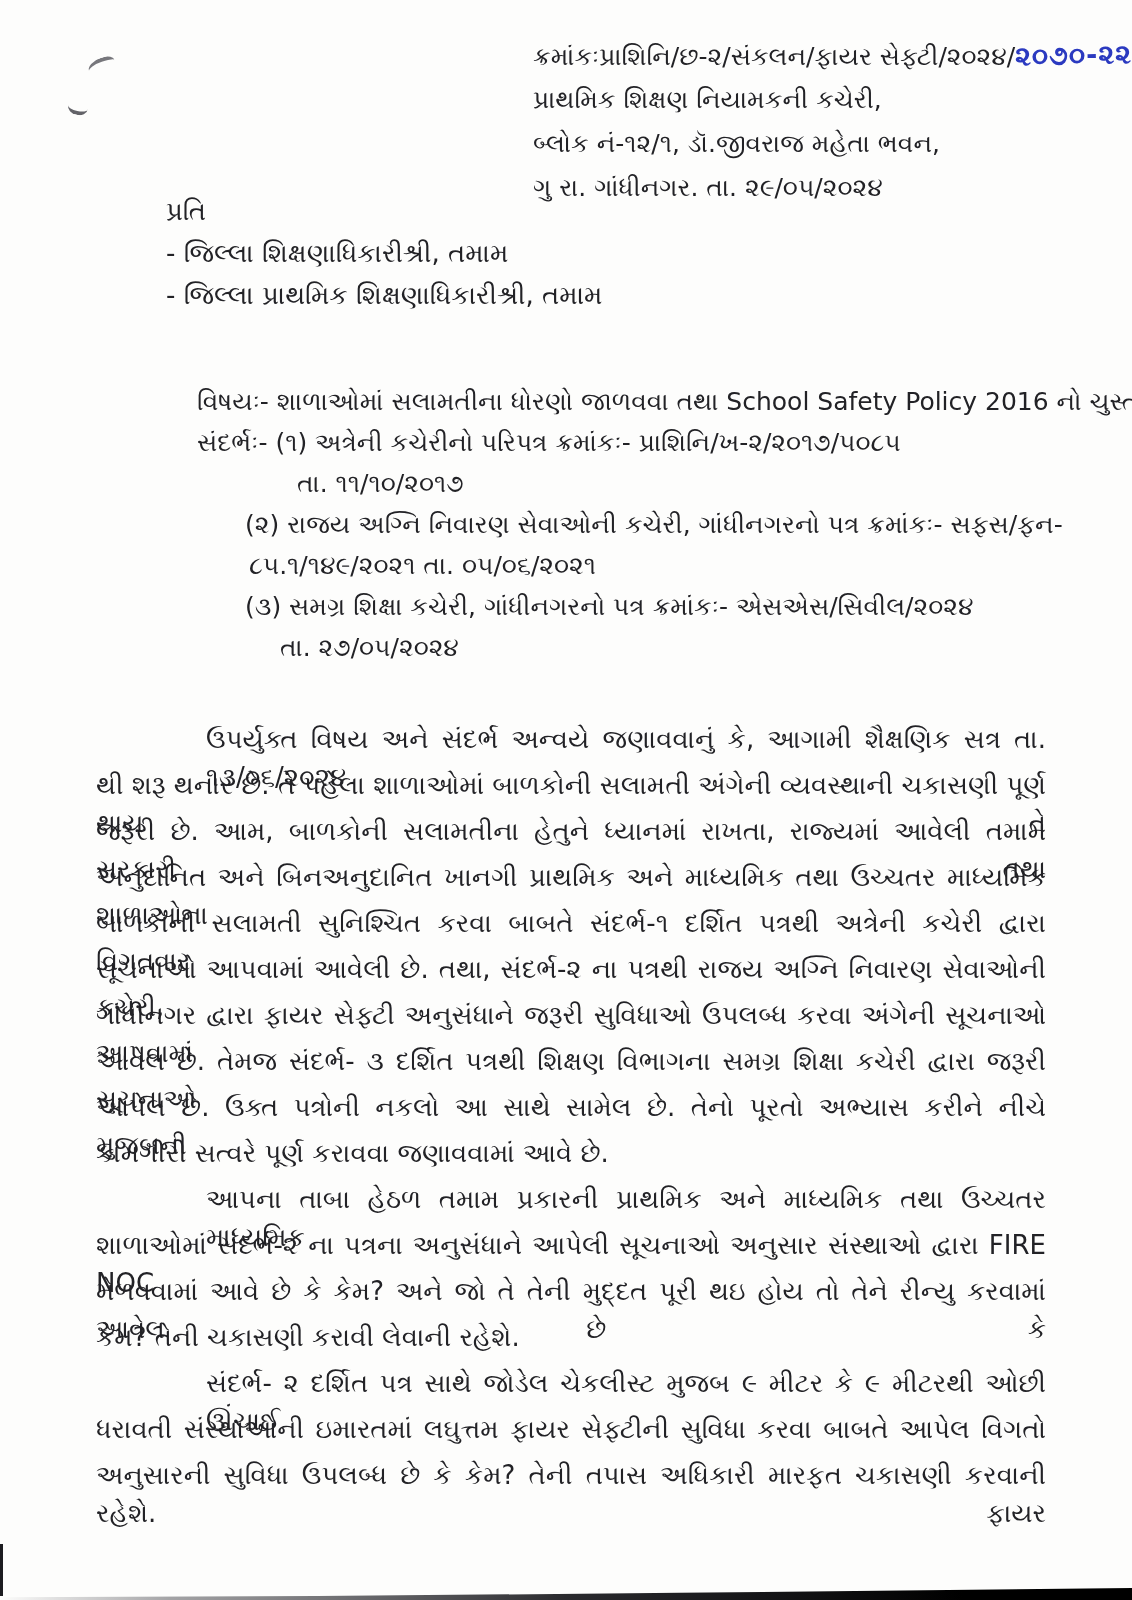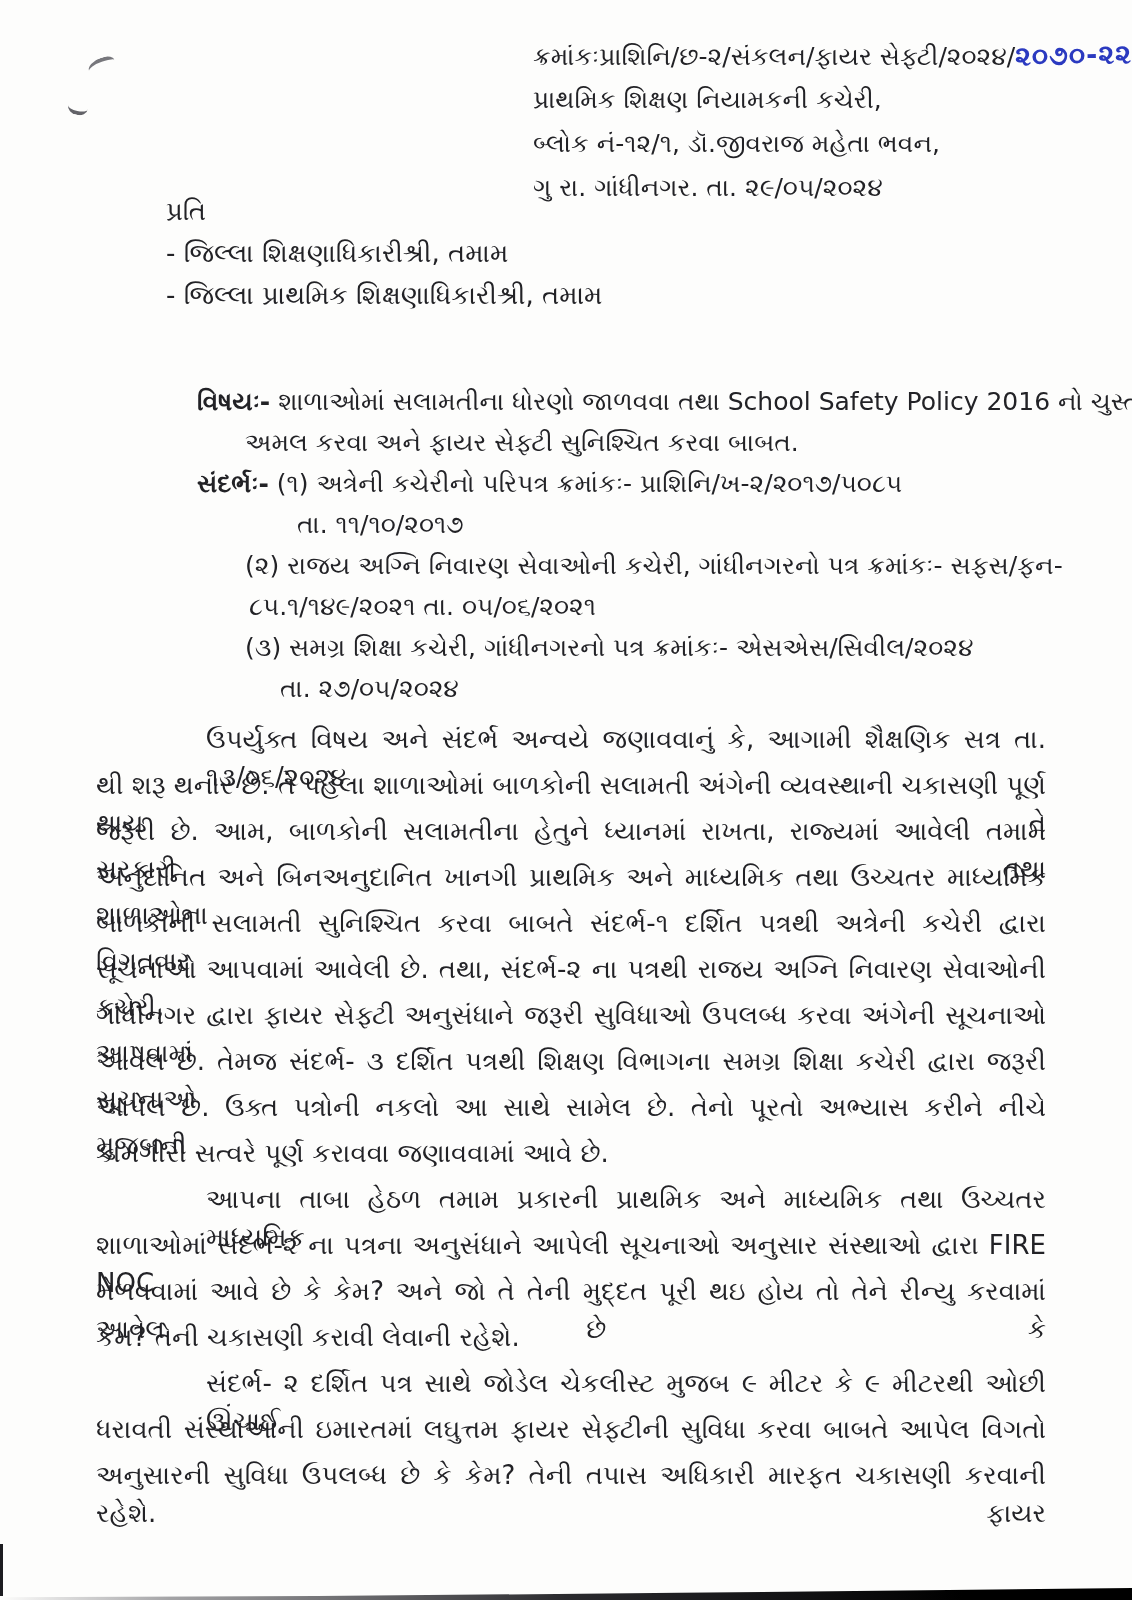--- a/index.html
+++ b/index.html
@@ -30,21 +30,21 @@
     position:absolute;left:133px;top:190px;width:620px;
     font-size:26px;line-height:42px;margin-left:33px;
   }
   .to .row{height:42px;}
   
   .subj{
     position:absolute;left:197px;top:381px;width:850px;
     font-size:25px;line-height:41px;
   }
   .subj .row{height:41px;white-space:nowrap;}
-  .subj .lbl{font-weight:700;}
+  .subj .lbl{font-weight:400;}
   .ind48{margin-left:48px;}
   .ind66{margin-left:52px;}
   .ind83{margin-left:83px;}
   .ind100{margin-left:100px;}
   
   .bodytxt{
     position:absolute;left:96px;top:720px;width:950px;
     font-size:26px;line-height:38px;
   }
   .bline{
@@ -91,21 +91,20 @@
   </div>
 
   <div class="to">
     <div class="row">પ્રતિ</div>
     <div class="row">- જિલ્લા શિક્ષણાધિકારીશ્રી, તમામ</div>
     <div class="row">- જિલ્લા પ્રાથમિક શિક્ષણાધિકારીશ્રી, તમામ</div>
   </div>
 
   <div class="subj">
     <div class="row"><span class="lbl">વિષયઃ-</span> <span>શાળાઓમાં સલામતીના ધોરણો જાળવવા તથા School Safety Policy 2016 નો ચુસ્ત</span></div>
-    <div class="row ind48">અમલ કરવા અને ફાયર સેફ્ટી સુનિશ્ચિત કરવા બાબત.</div>
     <div class="row"><span class="lbl">સંદર્ભઃ-</span> <span>(૧) અત્રેની કચેરીનો પરિપત્ર ક્રમાંકઃ- પ્રાશિનિ/ખ-૨/૨૦૧૭/૫૦૮૫</span></div>
     <div class="row ind100">તા. ૧૧/૧૦/૨૦૧૭</div>
     <div class="row ind48">(૨) રાજય અગ્નિ નિવારણ સેવાઓની કચેરી, ગાંધીનગરનો પત્ર ક્રમાંકઃ- સફસ/ફન-</div>
     <div class="row ind66">૮૫.૧/૧૪૯/૨૦૨૧ તા. ૦૫/૦૬/૨૦૨૧</div>
     <div class="row ind48">(૩) સમગ્ર શિક્ષા કચેરી, ગાંધીનગરનો પત્ર ક્રમાંકઃ- એસએસ/સિવીલ/૨૦૨૪</div>
     <div class="row ind83">તા. ૨૭/૦૫/૨૦૨૪</div>
   </div>
 
   <div class="bodytxt">
     <div class="bline first">ઉપર્યુક્ત વિષય અને સંદર્ભ અન્વયે જણાવવાનું કે, આગામી શૈક્ષણિક સત્ર તા. ૧૩/૦૬/૨૦૨૪</div>

